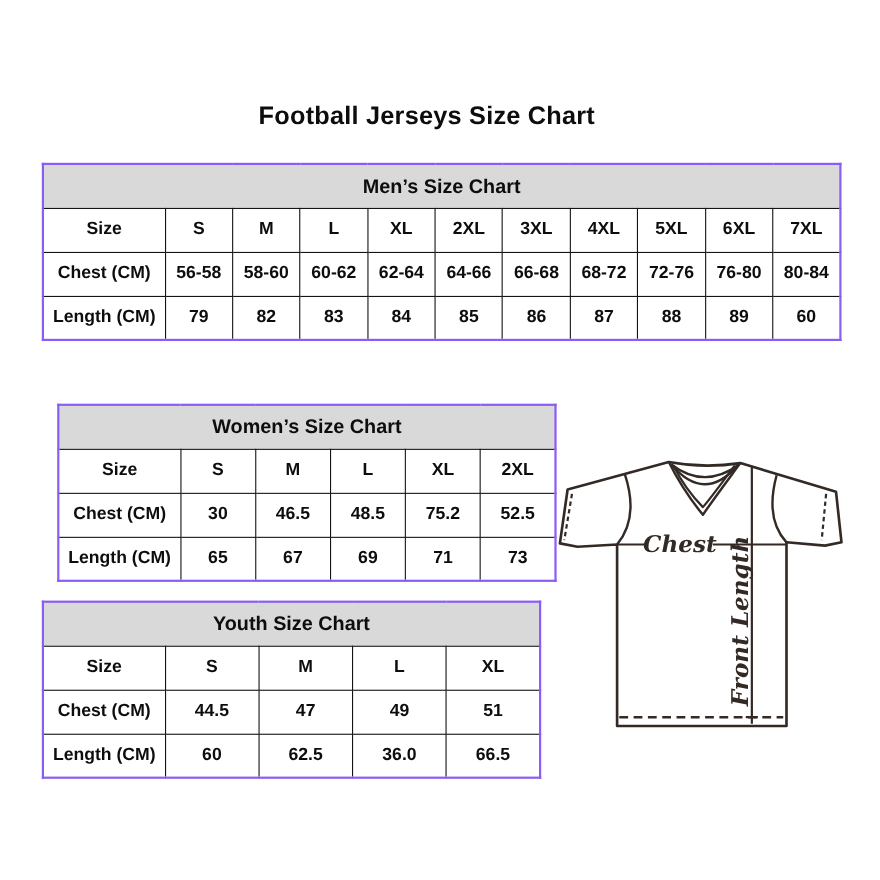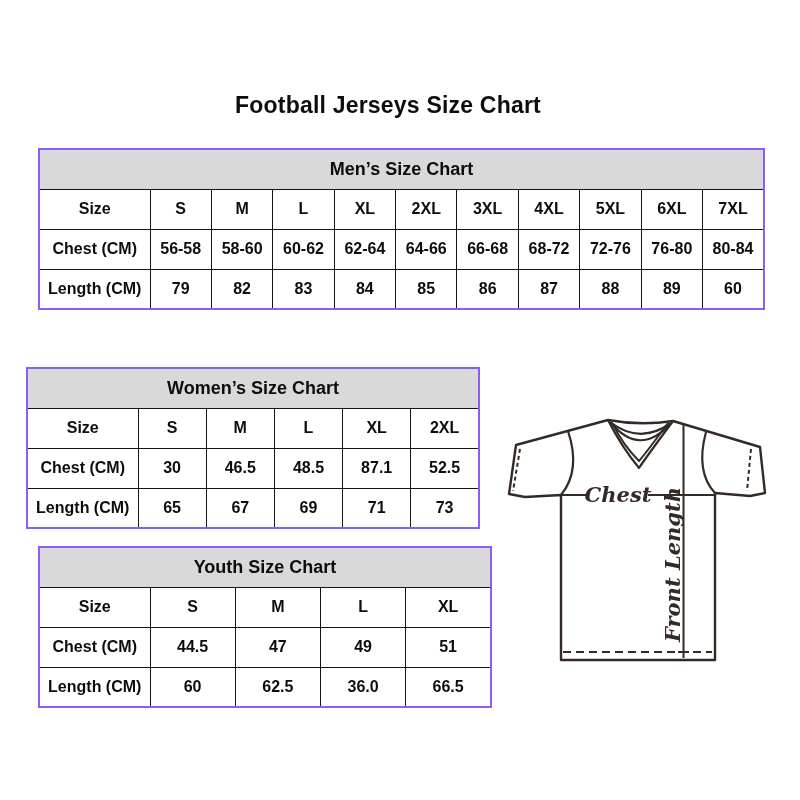--- a/index.html
+++ b/index.html
@@ -41,21 +41,21 @@
     height: 40px;
     padding: 0 2px;
   }
   table.size-table thead th.tbl-title {
     background: #d9d9d9;
     font-size: 18px;
     height: 40px;
   }
   table.size-table tbody th { font-size: 16px; }
   table#men-table   { left: 38px; top: 148px; width: 727px; }
-  table#women-table { left: 26px; top: 367px; width: 454px; }
+  table#women-table { left: 52px; top: 367px; width: 454px; }
   table#youth-table { left: 38px; top: 546px; width: 454px; padding-left: 23px; }
   col.label-col { width: 111px; }
   .jersey-wrap {
     position: absolute;
     left: 500px;
     top: 400px;
     width: 280px;
     height: 280px;
     text-align: right;
   }
@@ -138,21 +138,21 @@
           <td>M</td>
           <td>L</td>
           <td>XL</td>
           <td>2XL</td>
         </tr>
         <tr>
           <th>Chest (CM)</th>
           <td>30</td>
           <td>46.5</td>
           <td>48.5</td>
-          <td>87.1</td>
+          <td>75.2</td>
           <td>52.5</td>
         </tr>
         <tr>
           <th>Length (CM)</th>
           <td>65</td>
           <td>67</td>
           <td>69</td>
           <td>71</td>
           <td>73</td>
         </tr>

